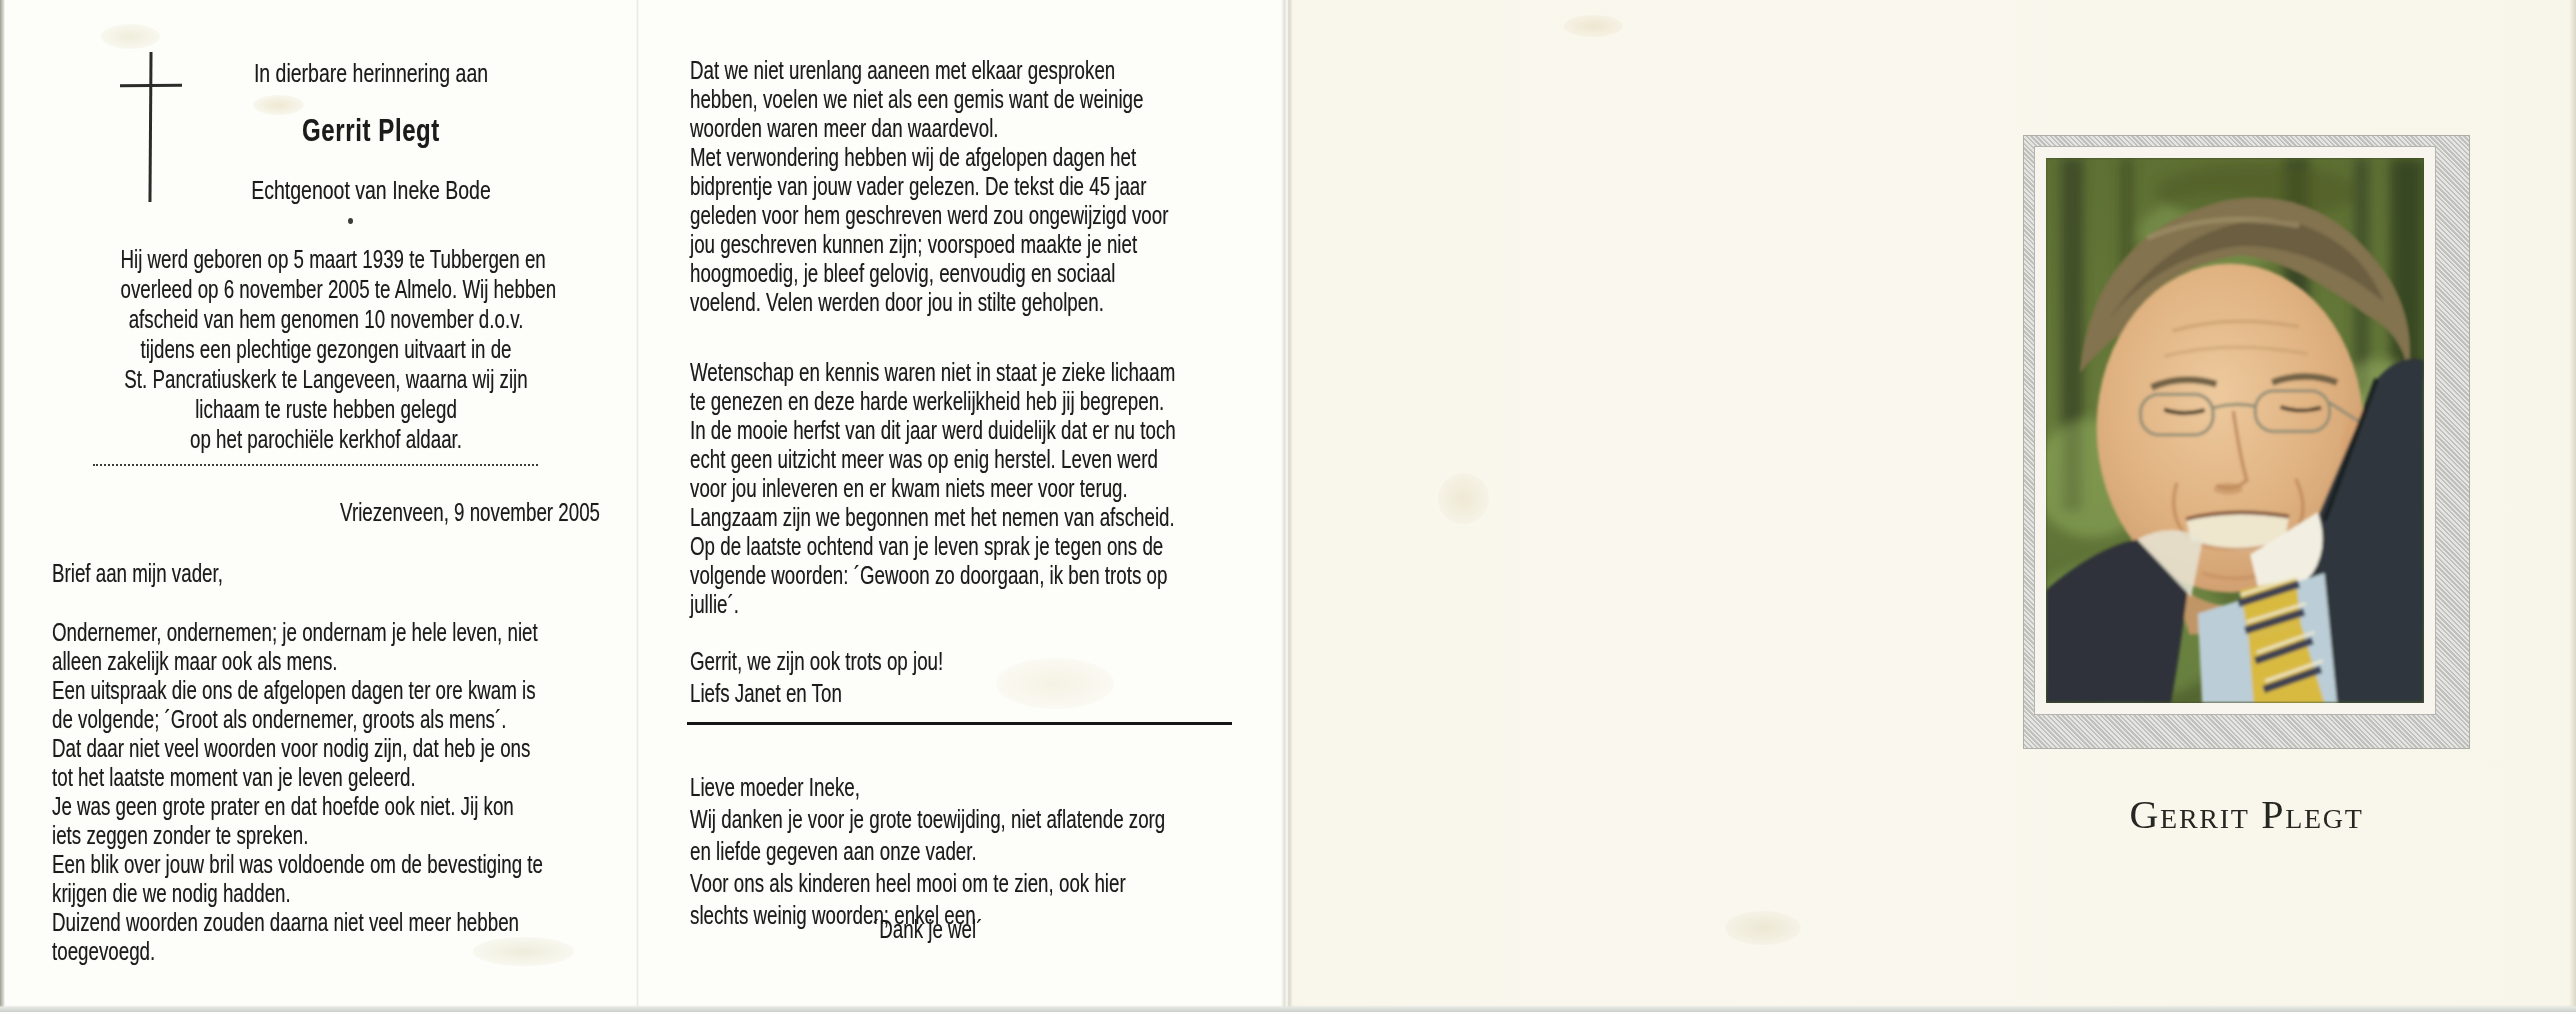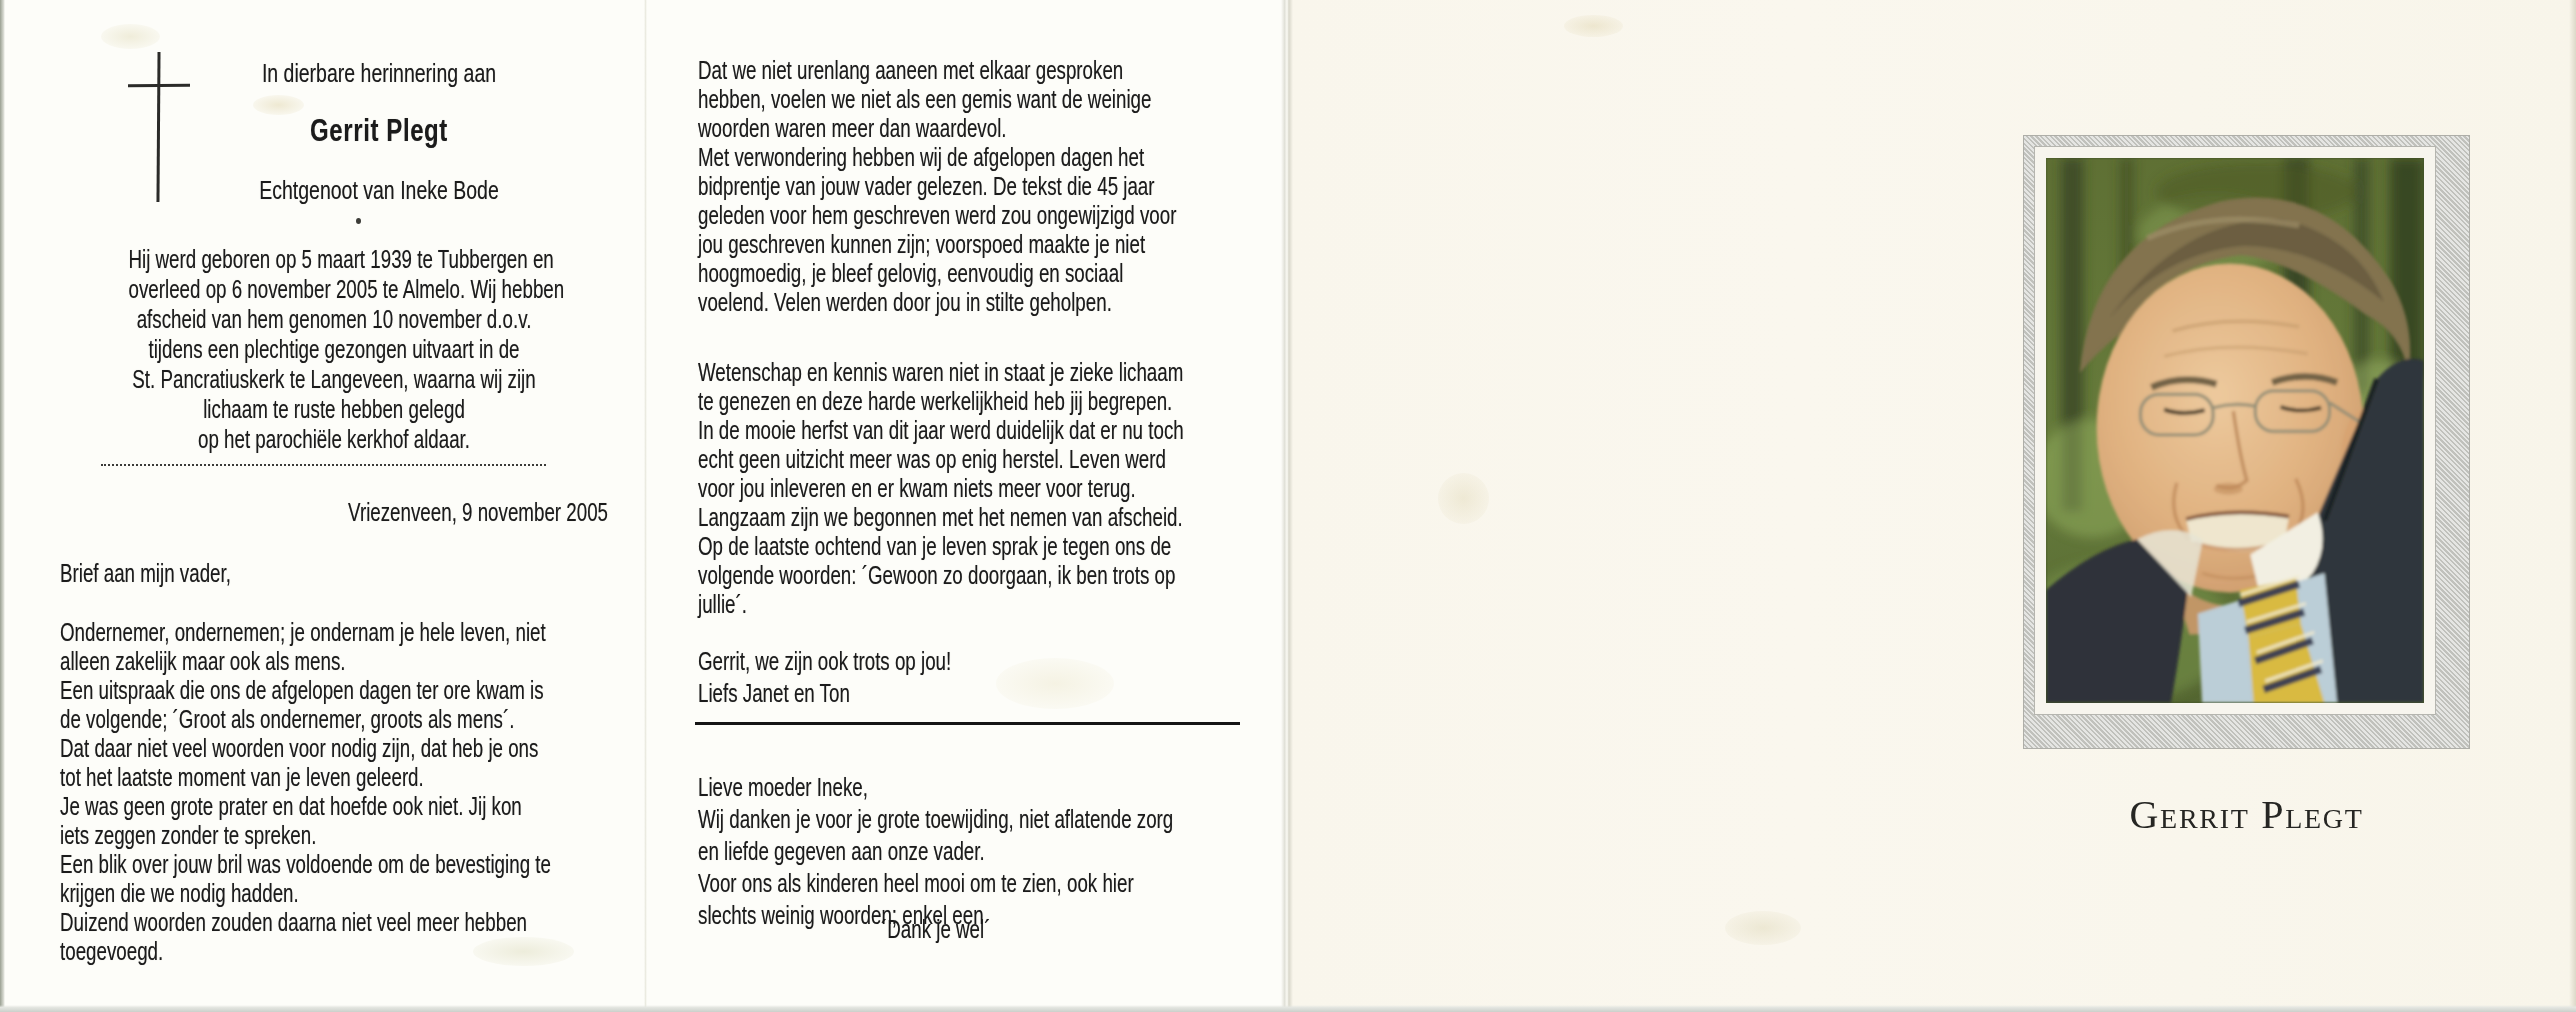--- a/index.html
+++ b/index.html
@@ -1,19 +1,19 @@
 <!DOCTYPE html>
 <html style="font-size:13.5px"><head>
 <meta charset="utf-8">
 <style>
   html,body{margin:0;padding:0;background:#8a8d86;}
   .scan{position:relative;width:2576px;height:1013px;background:#fdfdf9;overflow:hidden;
         font-family:"Liberation Sans",sans-serif;color:#1b1b1b;}
   
-  .page-left{position:absolute;left:8px;top:0;width:1286px;height:1013px;background:#fdfdf9;}
+  .page-left{position:absolute;left:0;top:0;width:1286px;height:1013px;background:#fdfdf9;}
   .page-right{position:absolute;left:1286px;top:0;width:1290px;height:1013px;
               background:linear-gradient(90deg,#f9f6ec 0%,#faf7ee 40%,#f8f5ea 100%);}
   
   .edge-left{position:absolute;left:0;top:0;width:5px;height:1013px;
              background:linear-gradient(90deg,#9aa092,#d8dad2 70%,rgba(216,218,210,0));}
   .edge-bottom{position:absolute;left:0;top:1005px;width:2576px;height:7.6px;
                background:linear-gradient(0deg,#c6cbc6,#e4e6e1 70%,rgba(228,230,225,0));}
   .edge-right{position:absolute;left:2569px;top:0;width:6.8px;height:1013px;
               background:linear-gradient(270deg,#dcd8c8,rgba(220,216,200,0));}
   .fold{position:absolute;left:1281px;top:0;width:11.8px;height:1013px;

